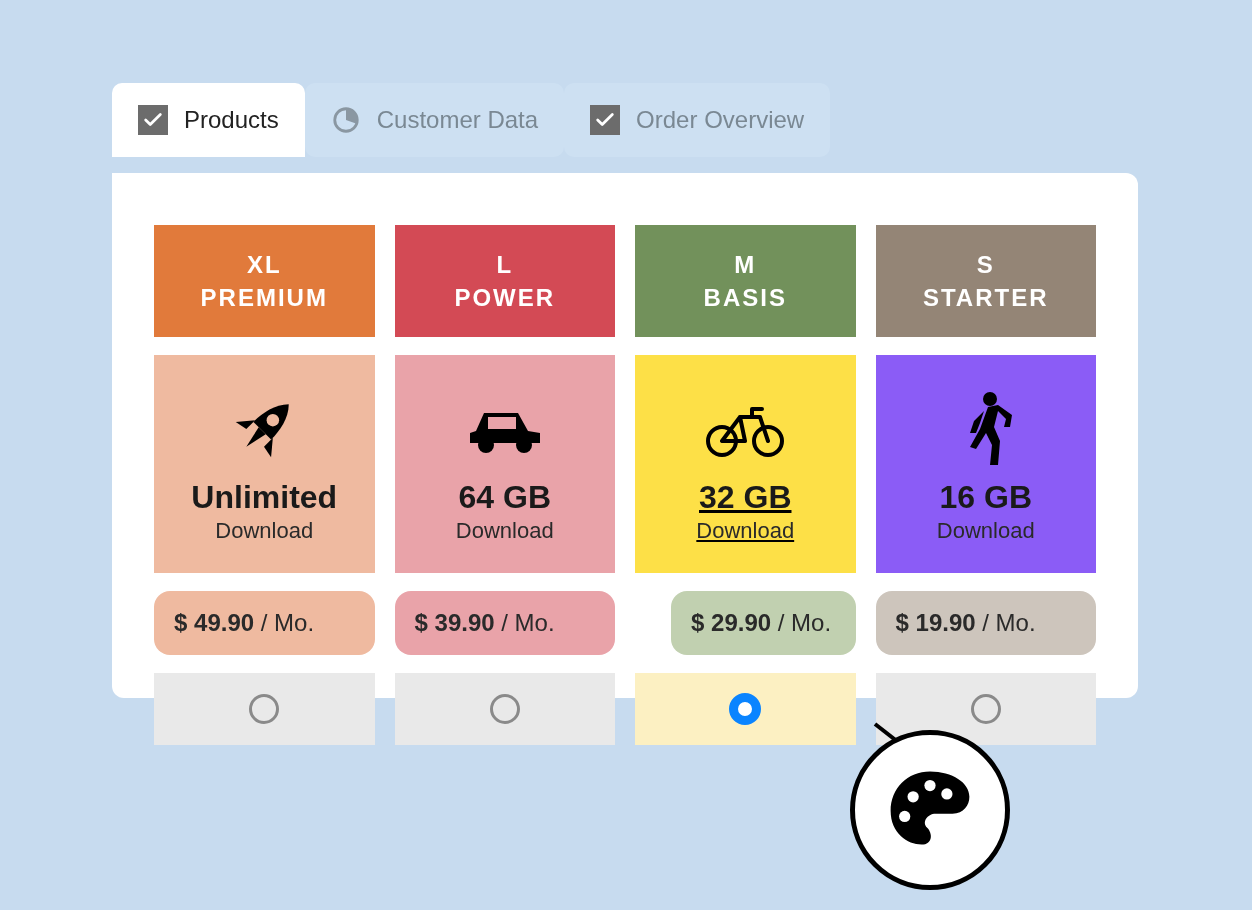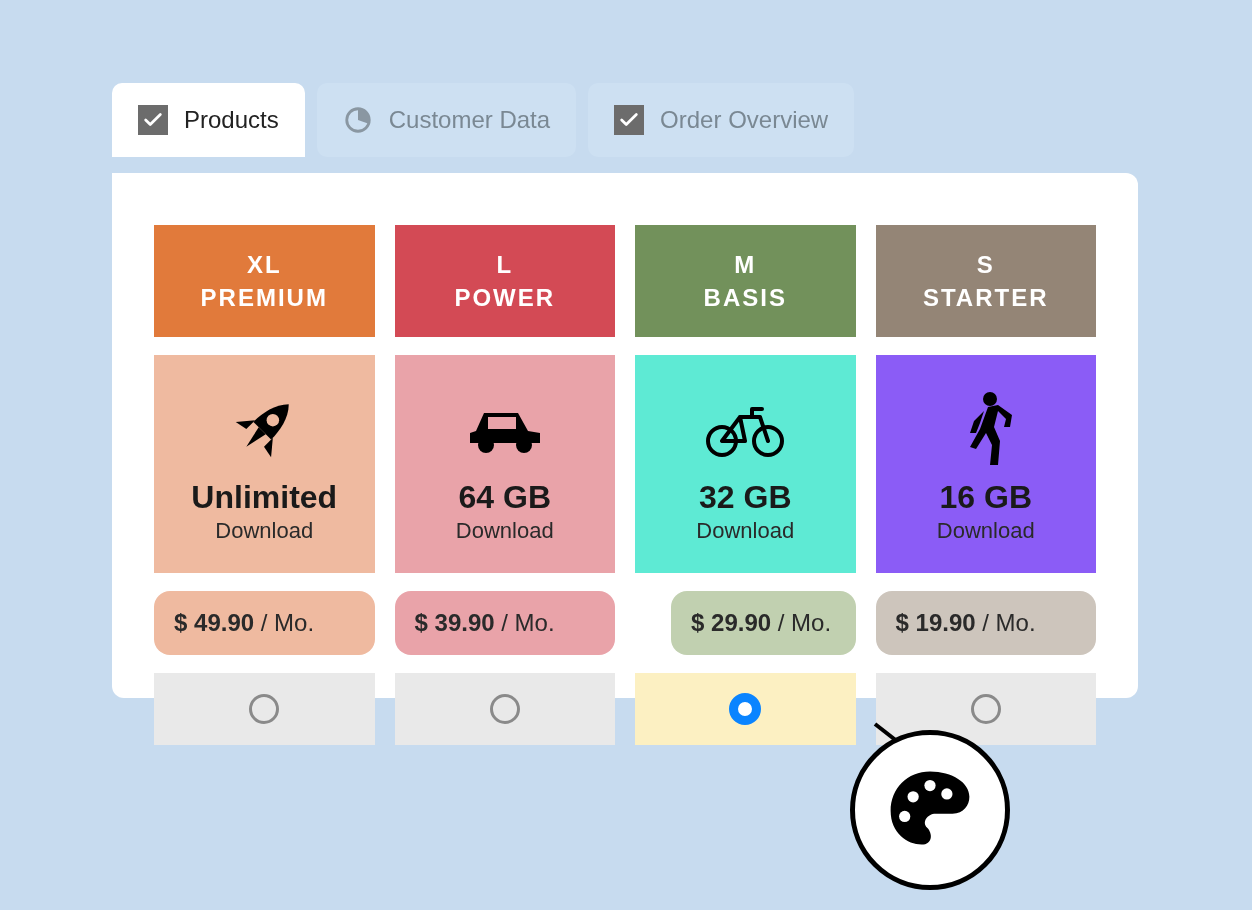--- a/index.html
+++ b/index.html
@@ -9,21 +9,20 @@
     font-family: -apple-system, BlinkMacSystemFont, "Segoe UI", Helvetica, Arial, sans-serif;
     position: relative;
     overflow: hidden;
   }
 
   .tabs {
     position: absolute;
     top: 83px;
     left: 112px;
     display: flex;
-    gap: 12px;
     align-items: stretch;
   }
   .tab {
     display: flex;
     align-items: center;
     gap: 16px;
     padding: 22px 26px;
     border-radius: 10px 10px 0 0;
     font-size: 24px;
     cursor: pointer;
@@ -99,21 +98,21 @@
   }
 
   
   .c0-h { background:#e17a3b; }
   .c0-f { background:#efbaa0; }
   .c0-p { background:#efbaa0; }
   .c1-h { background:#d34a55; }
   .c1-f { background:#e9a3a9; }
   .c1-p { background:#e9a3a9; }
   .c2-h { background:#72915b; }
-  .c2-f { background:#5eead4; }
+  .c2-f { background:#fde047;text-decoration:underline; }
   .c2-p { background:#c1d0b0;margin-left:36px; }
   .c3-h { background:#948576; }
   .c3-f { background:#8b5cf6; }
   .c3-p { background:#cdc5bc; }
   .sel-unselected { background:#e9e9e9; }
   .sel-selected { background:#fcf0c2; }
 
   .callout-line {
     position:absolute;
     width: 124px; height: 4px; background:#000;

